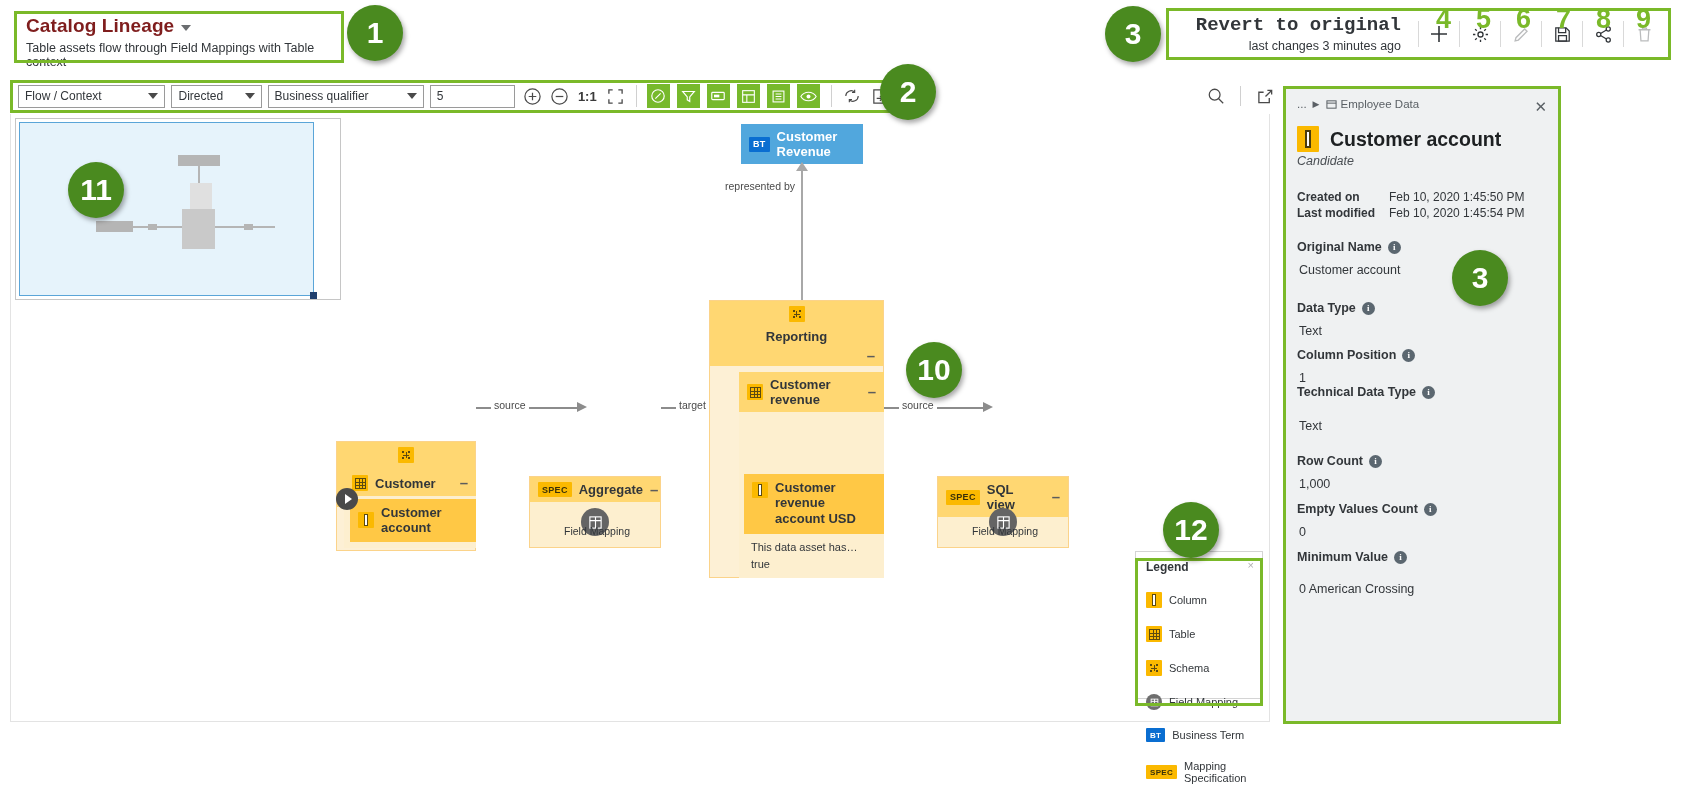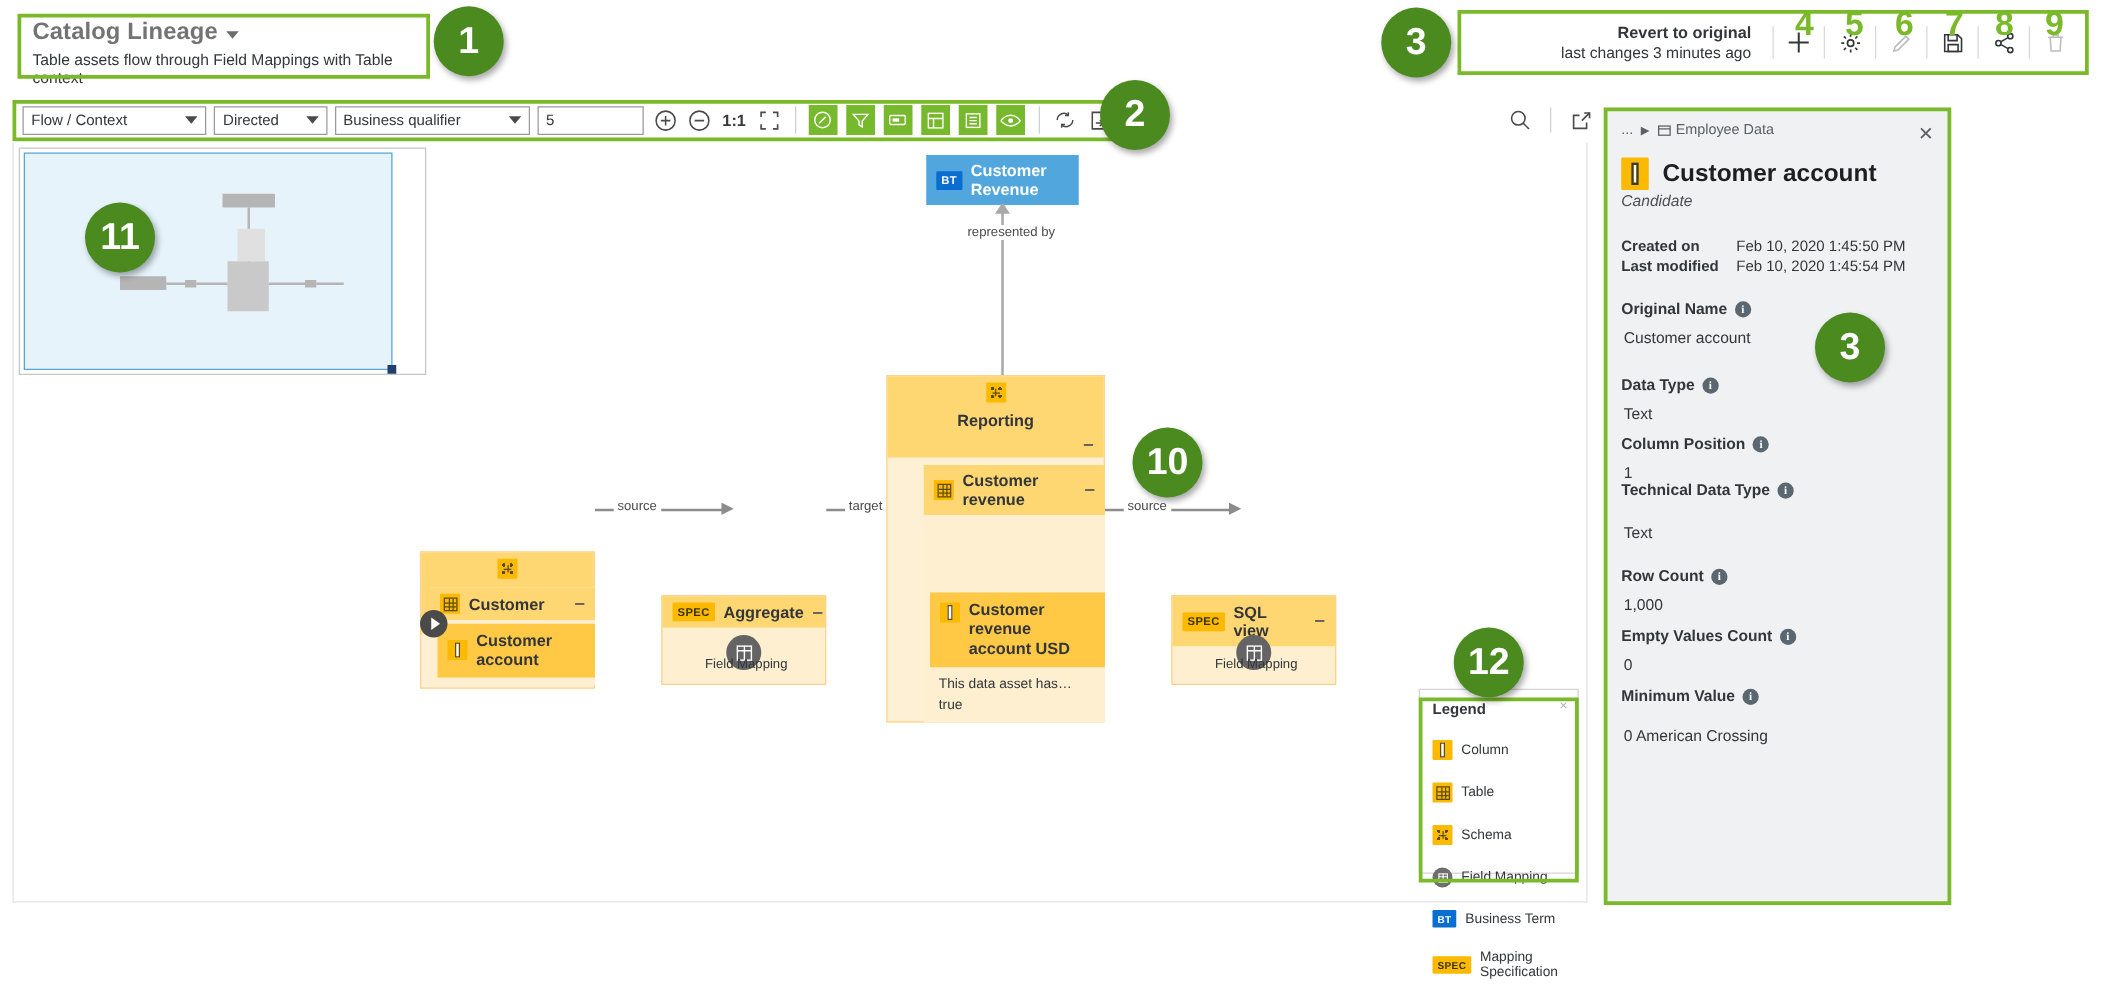--- a/index.html
+++ b/index.html
@@ -26,35 +26,35 @@
     position:absolute; z-index:60; color:#7ab929;
     font-size:27px; font-weight:bold;
   }
 
   
   #title-block {
     position:absolute; left:14px; top:11px; width:330px; height:50px;
     background:#fff; padding:4px 10px 4px 12px;
   }
   #title-row { display:flex; align-items:center; gap:7px; }
-  #page-title { font-size:19px; font-weight:bold; color:#737373; letter-spacing:.1px; }
+  #page-title { font-size:19px; font-weight:bold; color:#7f1d1d; letter-spacing:.1px; }
   .caret-down {
     width:0;height:0;border-left:5px solid transparent;border-right:5px solid transparent;
     border-top:6px solid #6a6d70; margin-top:4px;
   }
   #page-subtitle { font-size:12.5px; color:#32363a; margin-top:4px; }
 
   
   #revert-panel {
     position:absolute; left:1166px; top:8px; width:505px; height:52px;
     background:#fff; display:flex; align-items:center;
     padding:0 10px 0 0; justify-content:flex-end; gap:0;
   }
   #revert-text { text-align:right; margin-right:14px; line-height:1.35; }
-  #revert-title { font-size:13px; font-weight:bold; color:#32363a; }
+  #revert-title { font-size:19px; font-weight:bold; color:#32363a;font-family:Liberation Mono, monospace; }
   #revert-sub { font-size:12.5px; color:#32363a;text-align:right; }
   .tb-sep { width:1px; height:26px; background:#d9d9d9; margin:0 3px; }
   .tb-icon {
     width:34px; height:34px; display:flex; align-items:center; justify-content:center;
     color:#32363a;
   }
   .tb-icon.dim { opacity:.33; }
 
   
   #graph-toolbar {
@@ -398,21 +398,21 @@
       <span>
         <span>Customer</span><br>
         <span>Revenue</span>
       </span>
     </div>
   </div>
   <div class="v-line" style="left:790px;top:50px;height:383px;"></div>
   <svg style="position:absolute;left:784px;top:48px;" width="14" height="10">
       <path d="M7 0l6 9H1z" fill="#a8a8a8"></path>
     </svg>
-  <div class="edge-label" style="left:760px;top:66px;">represented by</div>
+  <div class="edge-label" style="left:711px;top:66px;">represented by</div>
 
   <div class="node schema-node" style="left:325px;top:327px;width:140px;height:110px;">
     <div class="node-hdr">
       <span class="ic schema"></span>
       <span>CRM</span>
       <span class="minus">–</span>
     </div>
   </div>
 
   <div class="node table-node" style="left:333px;top:356px;width:132px;height:78px;">

